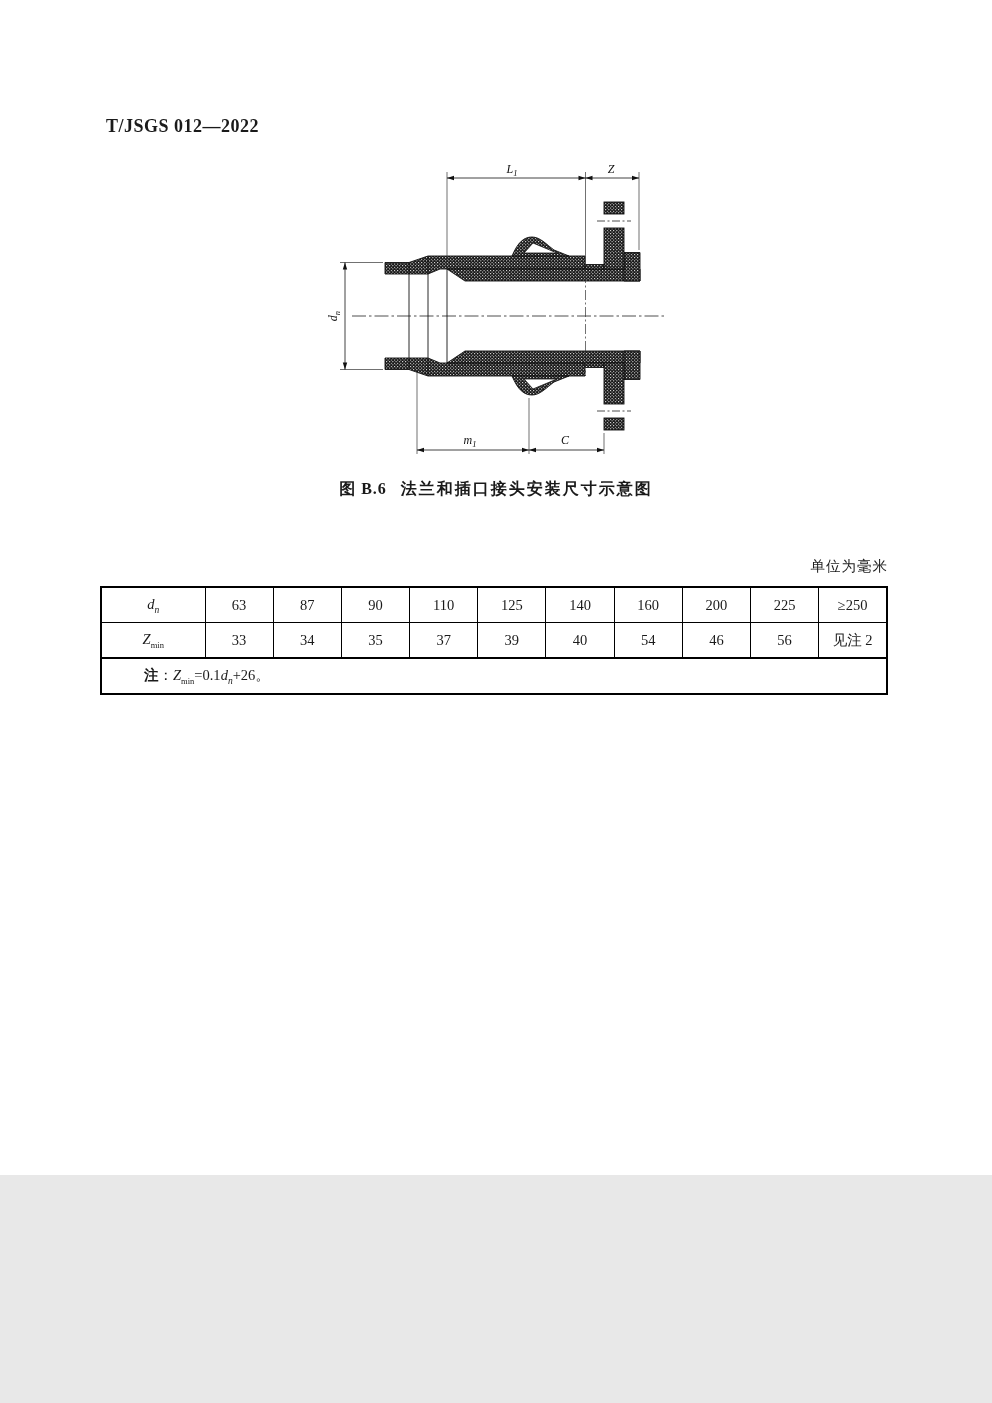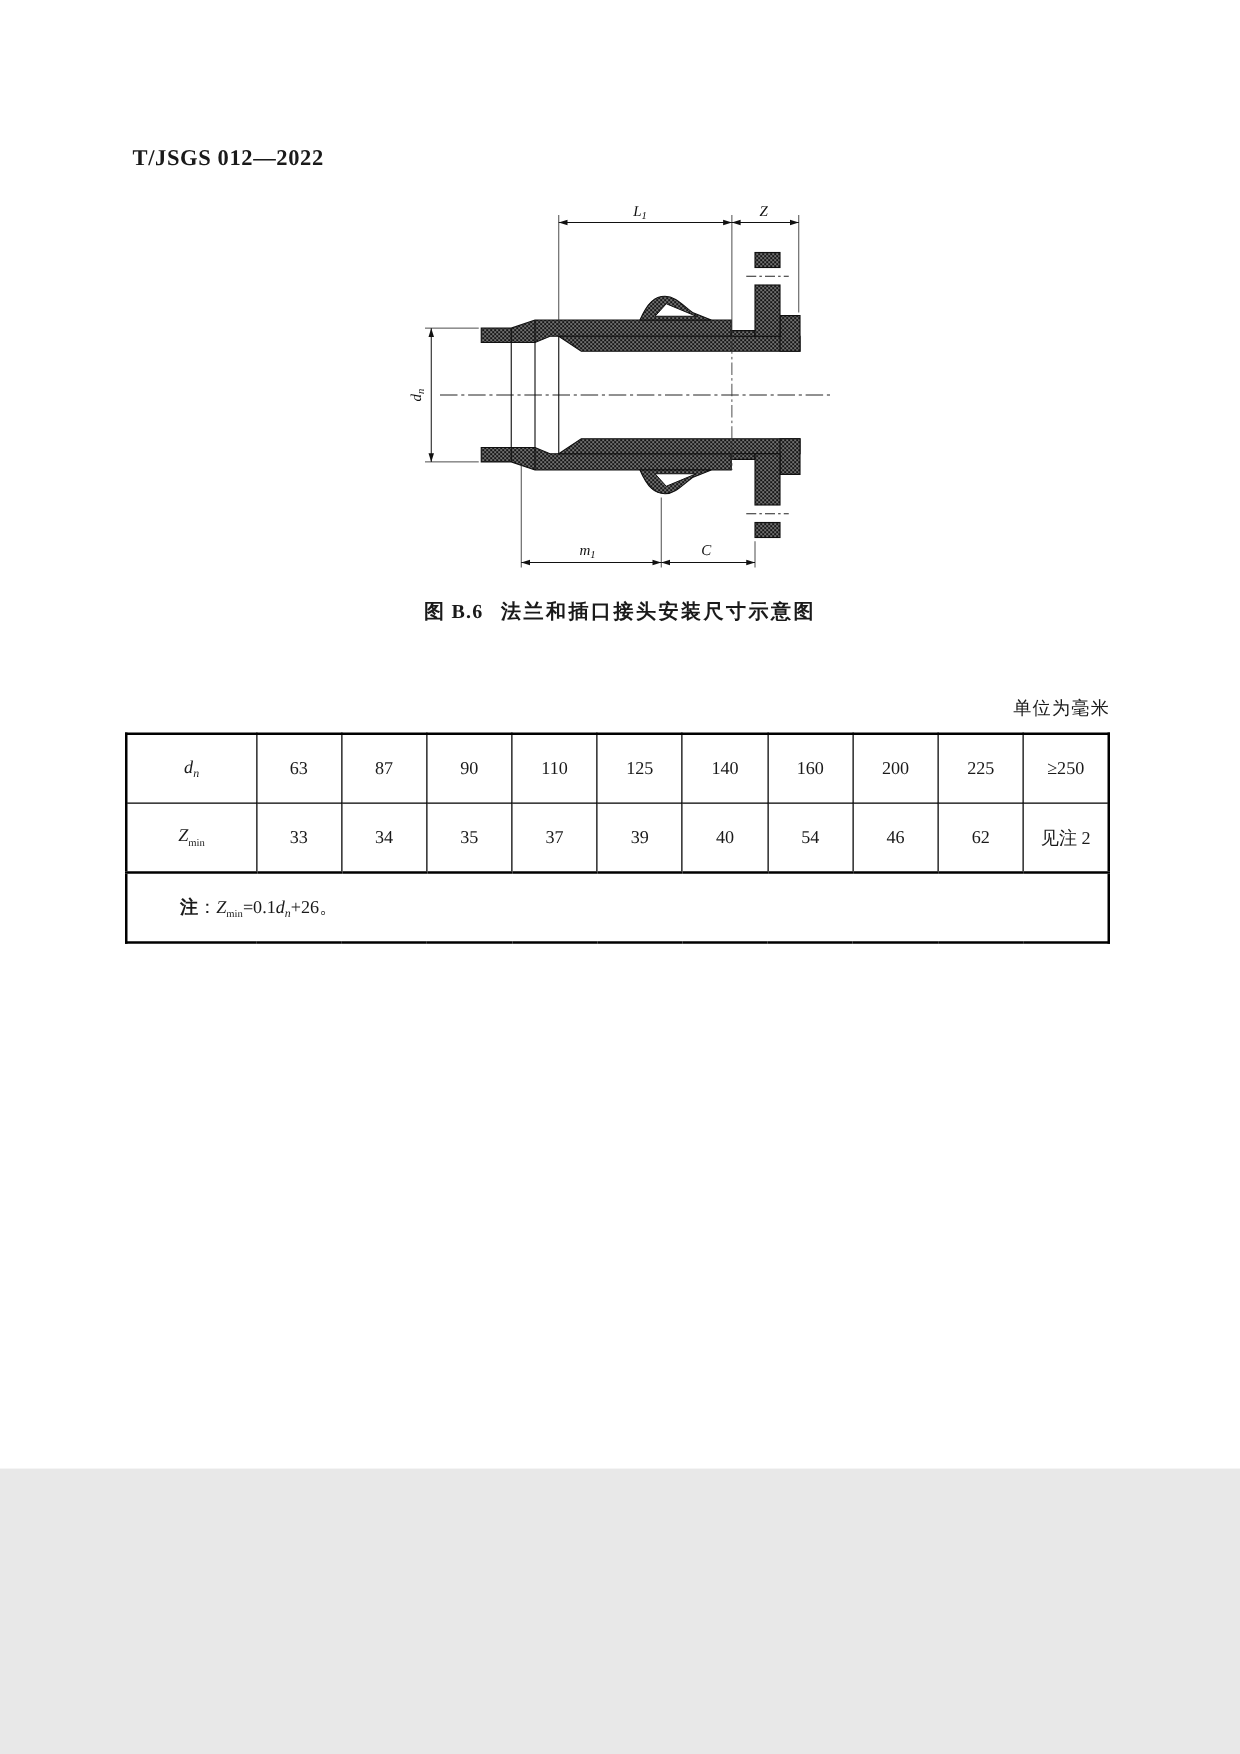--- a/index.html
+++ b/index.html
@@ -35,21 +35,21 @@
     font-size:14.5px;font-family:Liberation Sans, sans-serif;letter-spacing:1px;
   }
   .dim-table{
     position:absolute;left:100px;top:586px;width:788px;
     border-collapse:collapse;table-layout:fixed;
     font-size:14.5px;
   }
   .dim-table td{
     border:1px solid #000;
     text-align:center;vertical-align:middle;
-    height:30px;padding:12px;
+    height:30px;padding:2px;
     font-family:"Liberation Serif", serif;
   }
   .dim-table tr.zrow td{border-bottom:2.5px solid #000;}
   .dim-table{border:2.5px solid #000;}
   .dim-table td.note-cell{
     text-align:left;padding-left:42px;height:30px;margin-top:32px;
   }
   .var{font-style:italic;font-family:"Liberation Serif", serif;}
   sub.s{font-size:9.5px;font-style:italic;}
   sub.sm{font-size:8.5px;}
@@ -180,21 +180,21 @@
     <tr class="zrow">
       <td><span class="var">Z</span><sub class="sm">min</sub></td>
       <td>33</td>
       <td>34</td>
       <td>35</td>
       <td>37</td>
       <td>39</td>
       <td>40</td>
       <td>54</td>
       <td>46</td>
-      <td>62</td>
+      <td>56</td>
       <td>见注 2</td>
     </tr>
     <tr>
       <td class="note-cell" colspan="11">
         <span class="note-zhu">注</span><span>：</span><span class="var">Z</span><sub class="sm">min</sub><span>=0.1</span><span class="var">d</span><sub class="s">n</sub><span>+26。</span>
       </td>
     </tr>
   </tbody>
     </table>
 

